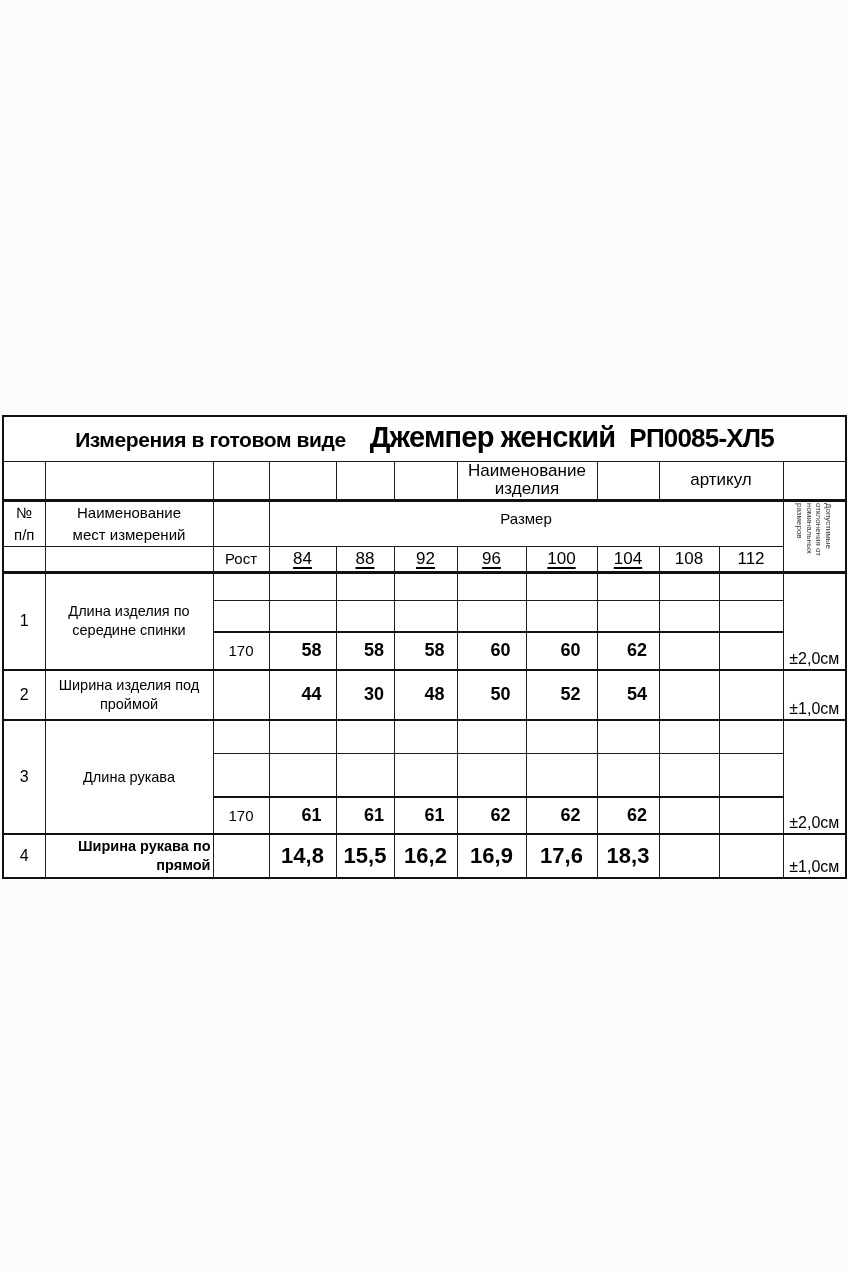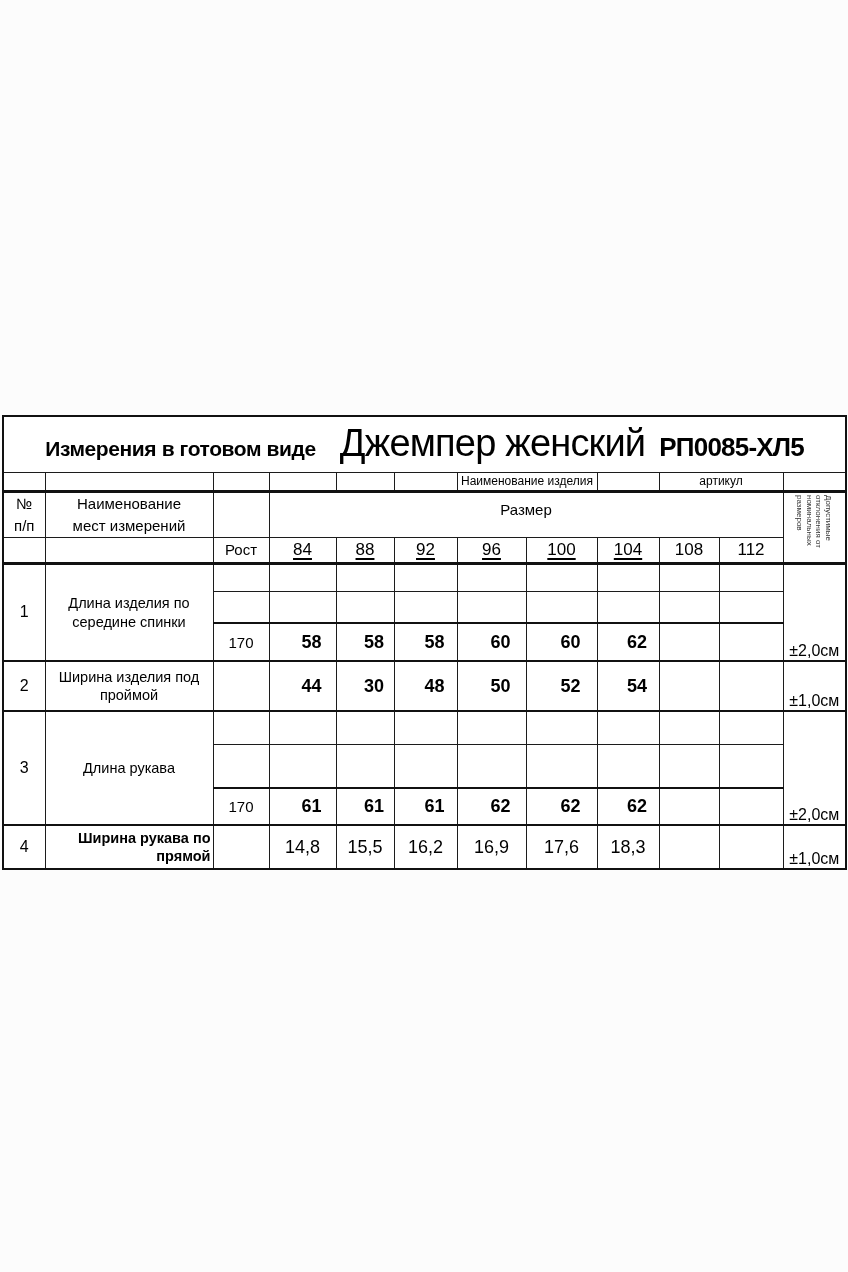--- a/index.html
+++ b/index.html
@@ -26,42 +26,42 @@
   tr.r-g1a{height:28px;}   tr.r-g1b{height:32px;}  tr.r-g1v{height:38px;}
   tr.r-g2{height:50px;}
   tr.r-g3a{height:33px;}   tr.r-g3b{height:44px;}  tr.r-g3v{height:37px;}
   tr.r-g4{height:44px;}
   
   .bb3{border-bottom:3px solid #111;}
   .bb2{border-bottom:2px solid #111;}
   
   .title-cell{border-bottom:1px solid #1c1c1c;padding:2px 0 4px 0;}
   .t-prefix{font-weight:bold;font-size:21px;letter-spacing:-0.4px;}
-  .t-product{font-weight:normal;font-size:38px;letter-spacing:-0.8px;padding:0 10px 0 20px;}
+  .t-product{font-weight:bold;font-size:29px;letter-spacing:-0.8px;padding:0 10px 0 20px;}
   .t-article{font-weight:bold;font-size:26px;letter-spacing:-0.8px;}
   
-  .meta-cell{font-size:12px;line-height:1.1;margin-top:36px;}
+  .meta-cell{font-size:17px;line-height:1.1;margin-top:36px;}
   
   .hdr{font-size:15px;line-height:1.45;}
   .size-cell{font-weight:normal;font-size:17px;}
   .u{text-decoration:underline;text-decoration-thickness:2px;text-underline-offset:3px;}
   .rot-cell{position:relative;}
   .rot{
     position:absolute;left:50%;top:50%;
     transform:translate(-50%,-50%) rotate(90deg);
     width:66px;font-size:8px;line-height:1.2;text-align:left;color:#333;
     white-space:nowrap;
   }
   
   .num-cell{font-size:16px;}
   .name-cell{font-size:14.5px;padding:0 10px;}
   .name-left{text-align:right;padding:0 2px 0 15px;font-weight:bold;}
   .rost-cell{font-size:15px;}
   .val{font-weight:bold;font-size:18px;padding-left:18px;}
-  .val-sm{font-weight:normal;font-size:18px;}
+  .val-sm{font-weight:bold;font-size:22px;}
   .tol-cell{vertical-align:bottom;font-size:16px;line-height:1.05;padding-bottom:1px;}
 </style>
 </head>
 <body>
 
 <div class="sheet">
 <table>
   <colgroup>
     <col style="width:42px">
         <col style="width:168px">

